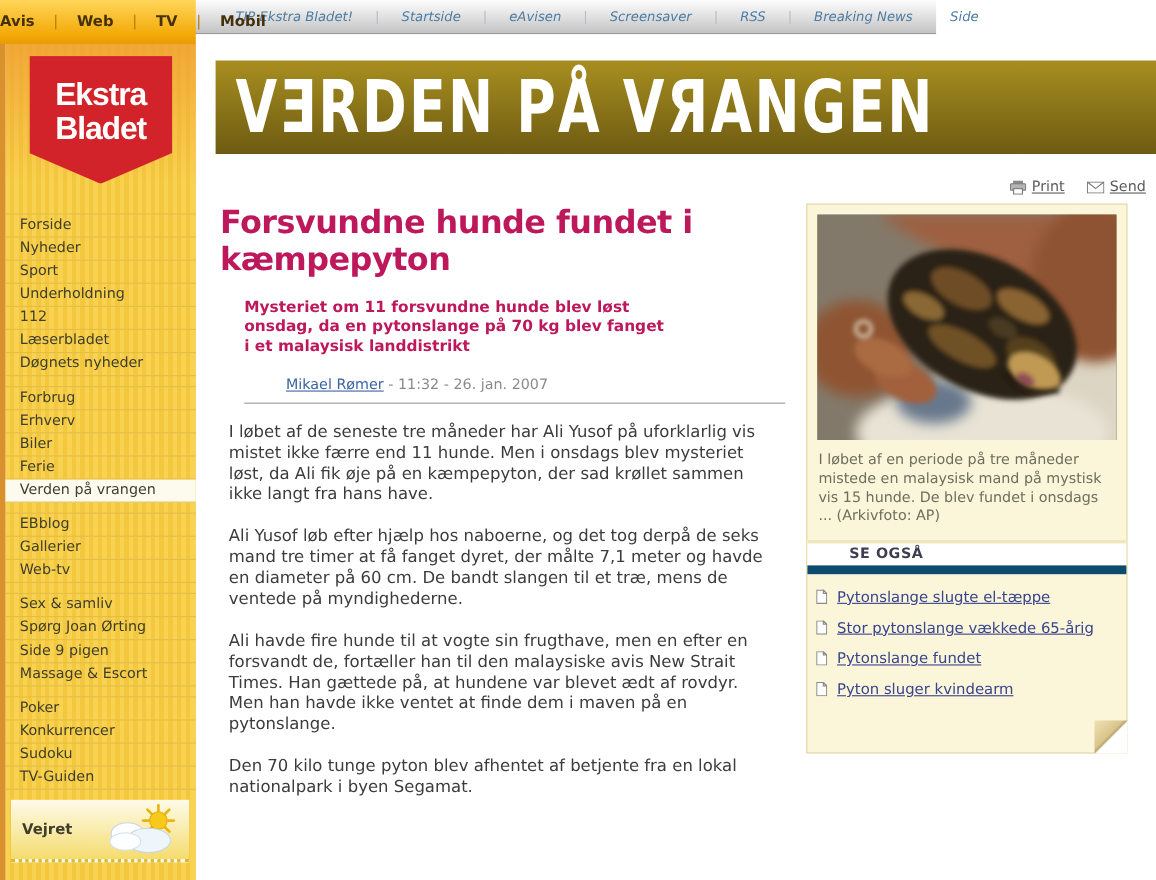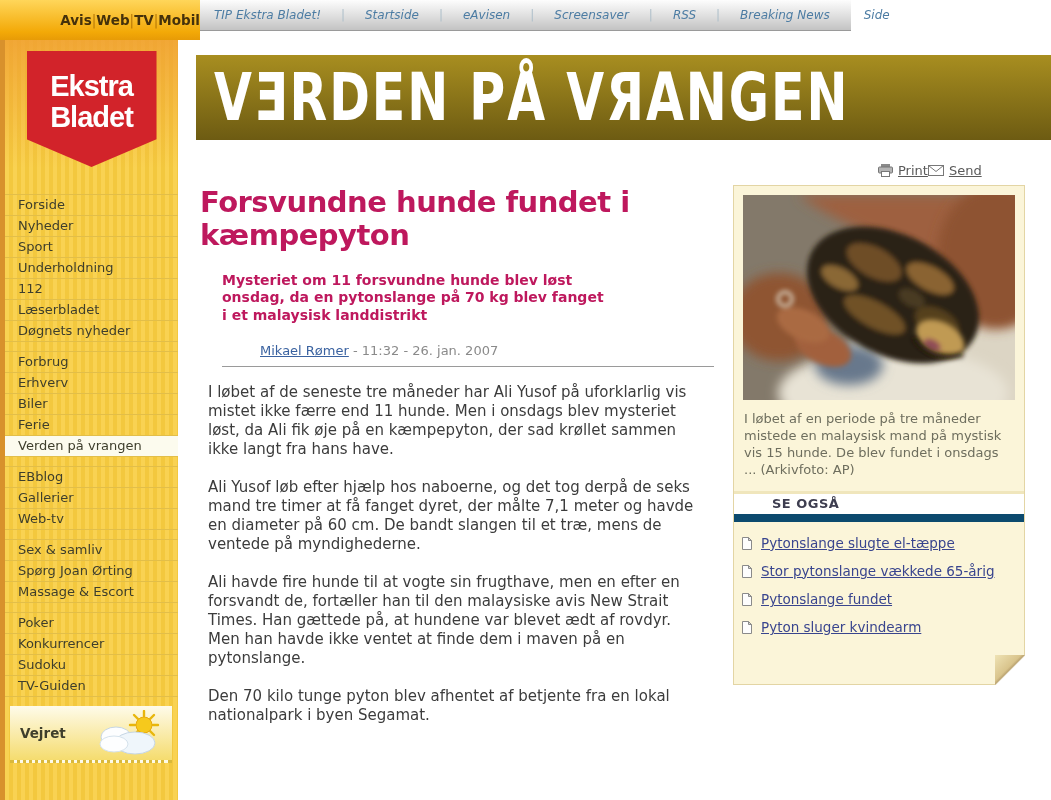--- a/index.html
+++ b/index.html
@@ -10,23 +10,23 @@
   .topbar{position:absolute;left:16px;top:0;width:835px;height:30px;
           background:linear-gradient(#fdfdfd,#dedede 55%,#c3c3c3);
           border-bottom:1px solid #9a9a9a;font-style:italic;}
   .topbar-links{position:absolute;left:178px;top:0;right:0;height:30px;display:flex;
                 align-items:center;font-size:12px;color:#4c7ca3;}
   .topbar-links a{color:#4c7ca3;text-decoration:none;padding:0 20px;cursor:pointer;white-space:nowrap;}
   .tb-sep{color:#aebfca;}
   .tb-spacer{flex:1;}
   .topbar-links .rightlink{padding:0 2px 0 14px;}
 
-  .brand-tabs{position:absolute;left:0;top:0;width:200px;height:40px;
+  .brand-tabs{position:absolute;left:0;top:0;width:178px;height:40px;
               background:linear-gradient(#FFD65A,#F3A907 80%,#E79B06);
-              display:flex;align-items:center;justify-content:flex-end;gap:0;
+              display:flex;align-items:center;justify-content:flex-start;gap:17px;
               font-weight:bold;font-size:13.5px;color:#45310b;}
   .brand-tabs a{color:#45310b;text-decoration:none;cursor:pointer;}
   .bt-sep{color:#b97a06;font-weight:normal;}
 
   
   .sidebar{position:absolute;left:0;top:40px;width:178px;height:760px;box-sizing:border-box;
            background:repeating-linear-gradient(90deg,#F9D252 0 4px,#F3C83E 4px 8px);
            border-left:5px solid #D8912C;}
   .logo-area{height:150px;background:linear-gradient(rgba(240,160,50,.85),rgba(249,210,82,0) 85%);
              display:flex;justify-content:center;padding-top:11px;box-sizing:border-box;cursor:pointer;}
@@ -47,21 +47,21 @@
 
   
   .banner{position:absolute;left:196px;top:55px;width:855px;height:85px;
           background:linear-gradient(#A88E20,#6D5B12);overflow:hidden;
           display:flex;align-items:center;}
   .banner-title{font-weight:bold;font-size:49px;color:#fff;letter-spacing:2px;
                 transform:scaleY(1.35);transform-origin:left center;margin-left:18px;
                 white-space:nowrap;font-family:"DejaVu Sans",sans-serif;}
 
   
-  .actions{position:absolute;left:878px;top:163px;display:flex;font-size:13px;}
+  .actions{position:absolute;left:918px;top:163px;display:flex;gap:20px;font-size:13px;}
   .action{display:flex;align-items:center;gap:5px;color:#5a5a5a;cursor:pointer;}
   .action span{text-decoration:underline;}
 
   
   .article{position:absolute;left:200px;top:186px;width:518px;color:#3C3C3C;}
   .article h1{margin:0 0 20px 0;font-size:29px;line-height:1.13;color:#be185d;
               letter-spacing:-.5px;}
   .subhead{margin:0 0 18px 22px;max-width:388px;font-size:14px;font-weight:bold;
            color:#be185d;line-height:1.27;}
   .byline{margin:0 0 8px 22px;font-size:13px;color:#8a8a8a;}
@@ -145,20 +145,21 @@
 
     <ul class="menu">
       <li>EBblog</li>
       <li>Gallerier</li>
       <li>Web-tv</li>
     </ul>
 
     <ul class="menu">
       <li>Sex &amp; samliv</li>
       <li>Spørg Joan Ørting</li>
+      <li>Side 9 pigen</li>
       <li>Massage &amp; Escort</li>
     </ul>
 
     <ul class="menu">
       <li>Poker</li>
       <li>Konkurrencer</li>
       <li>Sudoku</li>
       <li>TV-Guiden</li>
     </ul>
 

